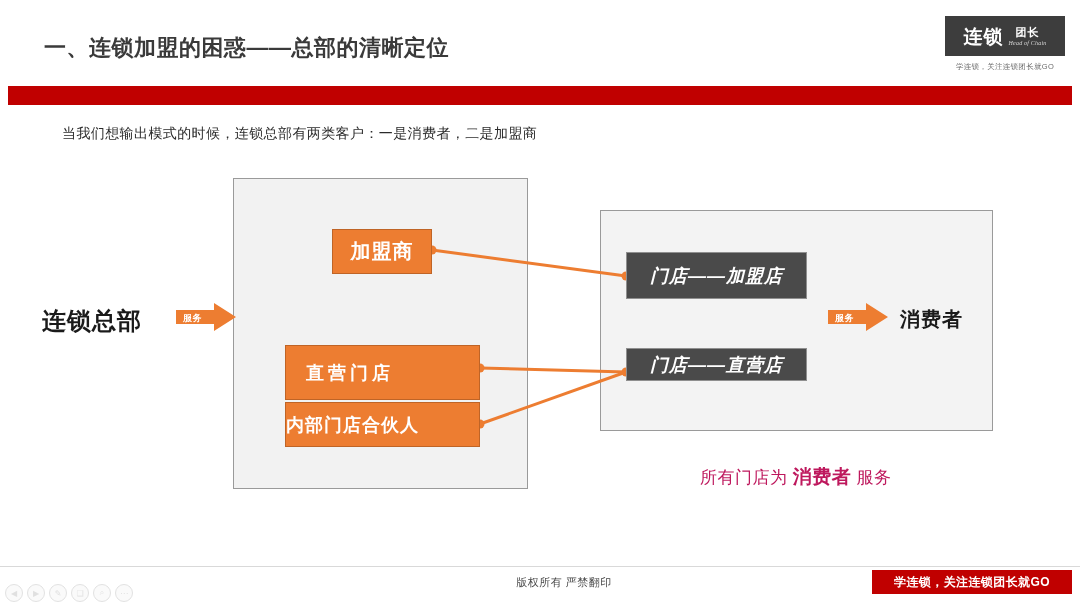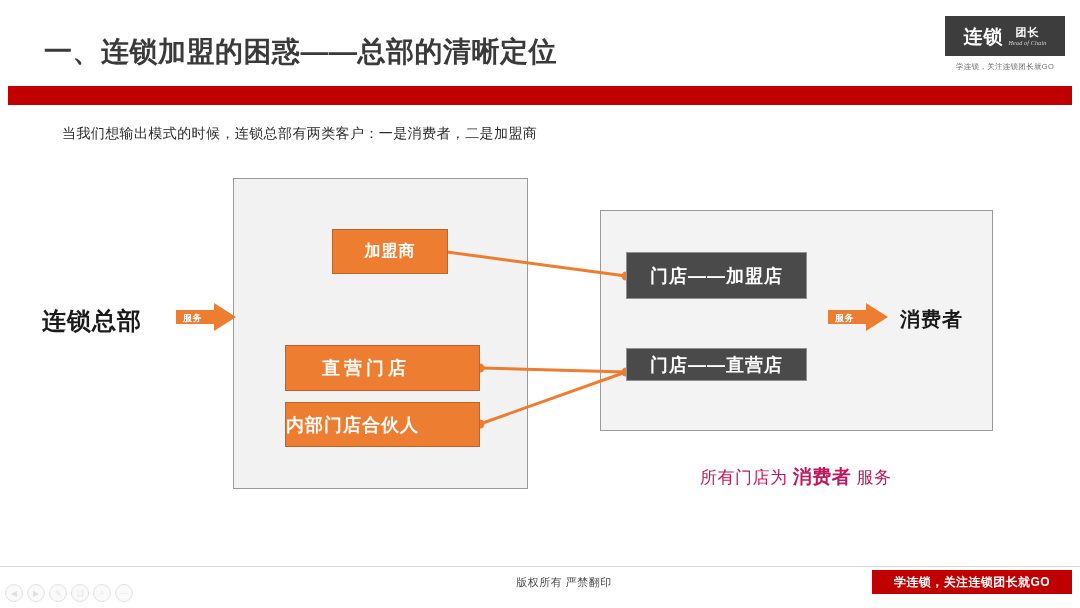--- a/index.html
+++ b/index.html
@@ -12,21 +12,21 @@
   #slide {
     position: relative;
     width: 1080px; height: 608px;
     background: #ffffff;
   }
 
   
   #header-title {
     position: absolute;
     left: 44px; top: 33px;
-    font-size: 28px;
+    font-size: 22px;
     font-weight: bold;
     color: #3a3a3a;
     letter-spacing: 0.5px;
     white-space: nowrap;
   }
   #header-red-bar {
     position: absolute;
     left: 8px; top: 86px;
     width: 1064px; height: 19px;
     background: #c00000;
@@ -155,29 +155,29 @@
     background: #ED7D31;
     border: 1px solid #bf6426;
     color: #ffffff;
     font-weight: bold;
     display: flex;
     align-items: center;
     white-space: nowrap;
   }
   #box-franchisee {
     left: 332px; top: 229px;
-    width: 116px; height: 45px;
-    justify-content: center;
-    font-size: 16px;
+    width: 100px; height: 45px;
+    justify-content: center;
+    font-size: 20px;
     letter-spacing: 1px;
   }
   #box-direct-store {
     left: 285px; top: 345px;
-    width: 195px; height: 46px;
-    padding-left: 36px;
+    width: 195px; height: 55px;
+    padding-left: 20px;
     font-size: 18px;
     letter-spacing: 4px;
   }
   #box-internal-partner {
     left: 285px; top: 402px;
     width: 195px; height: 45px;
     font-size: 18px;
     letter-spacing: 1px;
   }
 
@@ -187,20 +187,21 @@
     background: #4a4a4a;
     border: 1px solid #8f8f8f;
     color: #ffffff;
     font-weight: bold;
     font-size: 18px;
     display: flex;
     align-items: center;
     justify-content: center;
     letter-spacing: 1px;
     white-space: nowrap;
+    font-style: italic;
   }
   #box-store-franchise { left: 626px; top: 252px; width: 181px; height: 47px; }
   #box-store-direct    { left: 626px; top: 348px; width: 181px; height: 33px; }
 
   
   #connectors {
     position: absolute;
     left: 0; top: 0;
     width: 1080px; height: 608px;
     pointer-events: none;

